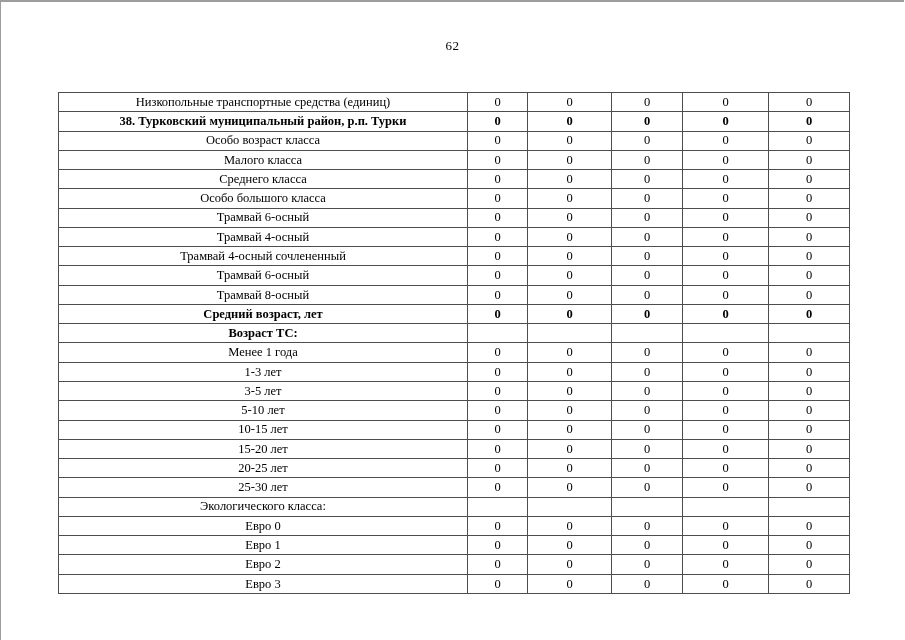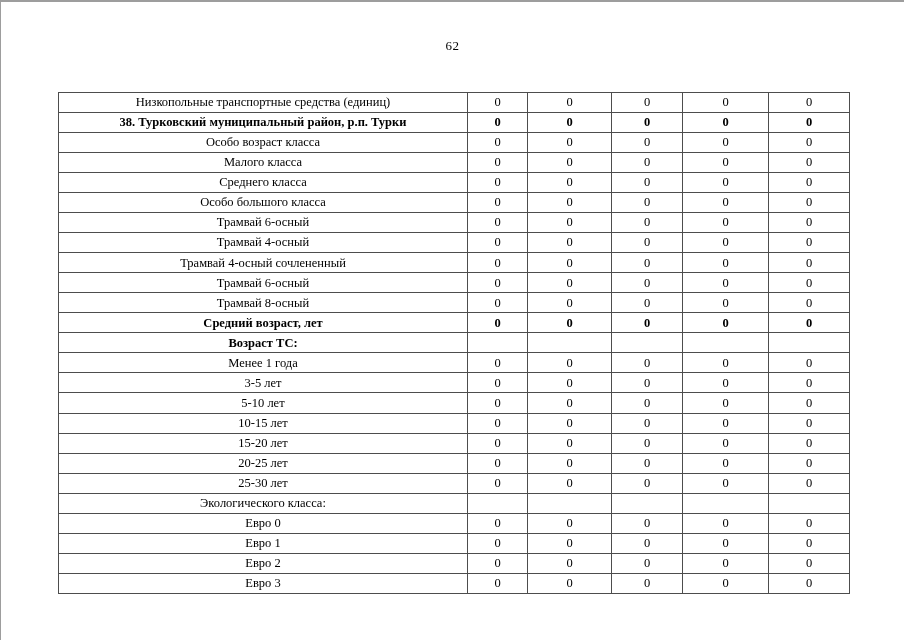--- a/index.html
+++ b/index.html
@@ -183,20 +183,28 @@
   </tr>
         <tr>
     <td class="label-cell">Менее 1 года</td>
     <td class="value-cell">0</td>
     <td class="value-cell">0</td>
     <td class="value-cell">0</td>
     <td class="value-cell">0</td>
     <td class="value-cell">0</td>
   </tr>
         <tr>
+    <td class="label-cell">1-3 лет</td>
+    <td class="value-cell">0</td>
+    <td class="value-cell">0</td>
+    <td class="value-cell">0</td>
+    <td class="value-cell">0</td>
+    <td class="value-cell">0</td>
+  </tr>
+        <tr>
     <td class="label-cell">3-5 лет</td>
     <td class="value-cell">0</td>
     <td class="value-cell">0</td>
     <td class="value-cell">0</td>
     <td class="value-cell">0</td>
     <td class="value-cell">0</td>
   </tr>
         <tr>
     <td class="label-cell">5-10 лет</td>
     <td class="value-cell">0</td>

